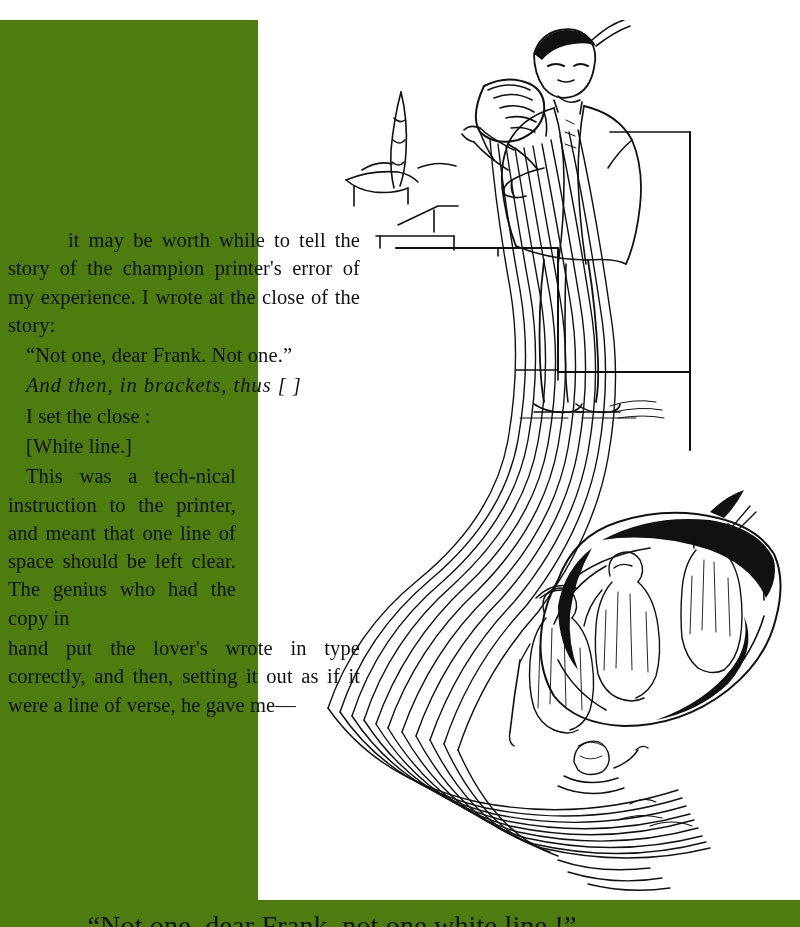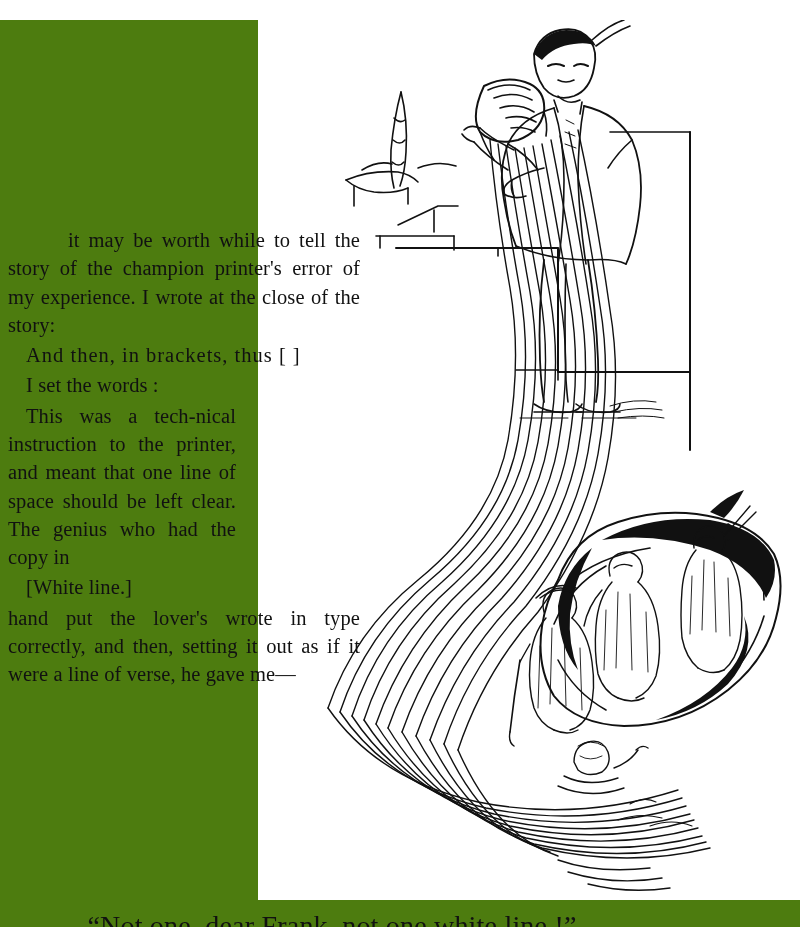--- a/index.html
+++ b/index.html
@@ -30,21 +30,21 @@
     font-size: 20.5px;
     line-height: 1.38;
     text-align: justify;
     text-justify: inter-word;
     letter-spacing: 0.1px;
   }
   .para.first { text-indent: 60px; }
   .para.ind   { text-indent: 18px; }
   .para.narrow { width: 228px; }
   .wide { width: 352px; }
-  .spread2 { letter-spacing: 1.0px; }
+  .spread2 { letter-spacing: 1.0px; font-style: italic; }
 
   
   #closing-line {
     position: absolute;
     left: 0;
     top: 890px;
     width: 664px;
     text-align: center;
     font-size: 28px;
     letter-spacing: 0.2px;
@@ -265,22 +265,23 @@
           <path d="M392 806 Q414 798 434 806"></path>
         </g>
 
       </g>
     </svg>
 
   </div>
 
   <div id="text-column">
     <p class="para first wide">it may be worth while to tell the story of the champion printer's error of my experience.  I wrote at the close of the story:</p>
+    <p class="para ind wide">“Not one, dear Frank.  Not one.”</p>
     <p class="para ind wide spread2">And then, in brackets, thus [   ]</p>
-    <p class="para ind wide">I set the words :</p>
+    <p class="para ind wide">I set the close :</p>
+    <p class="para ind wide">[White line.]</p>
     <p class="para ind narrow">This was a tech-nical instruction to the  printer,  and meant that one line of space should be left clear.   The genius who  had  the  copy  in</p>
-    <p class="para ind wide">[White line.]</p>
   <p class="para wide">hand put the lover's wrote in type correctly, and then, setting it out as if it were a  line of verse, he gave me—</p>
     </div>
 
   <div id="closing-line">“Not one, dear Frank, not one white line !”</div>
 
 </div>
 
 </body></html>

